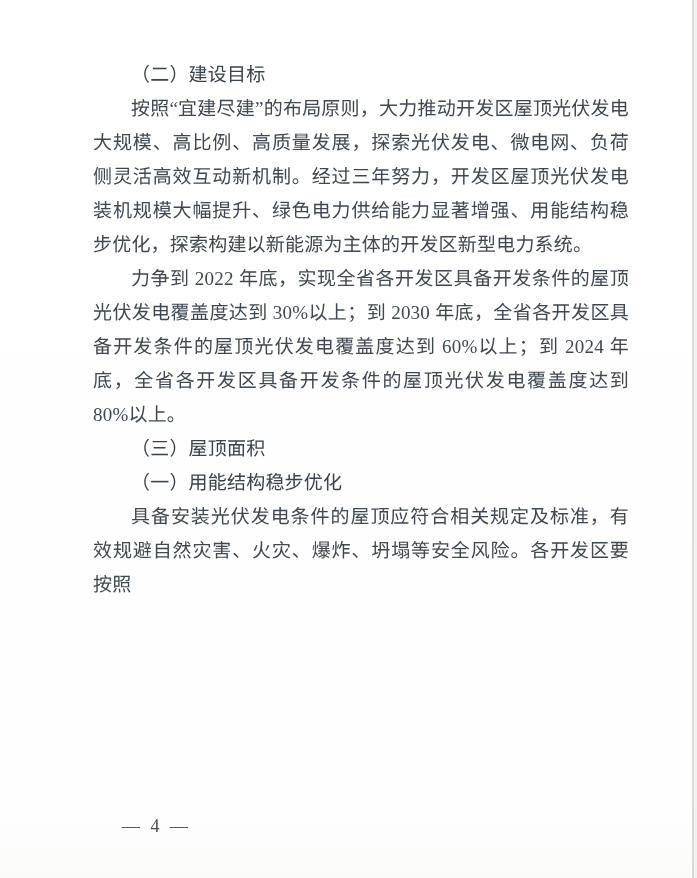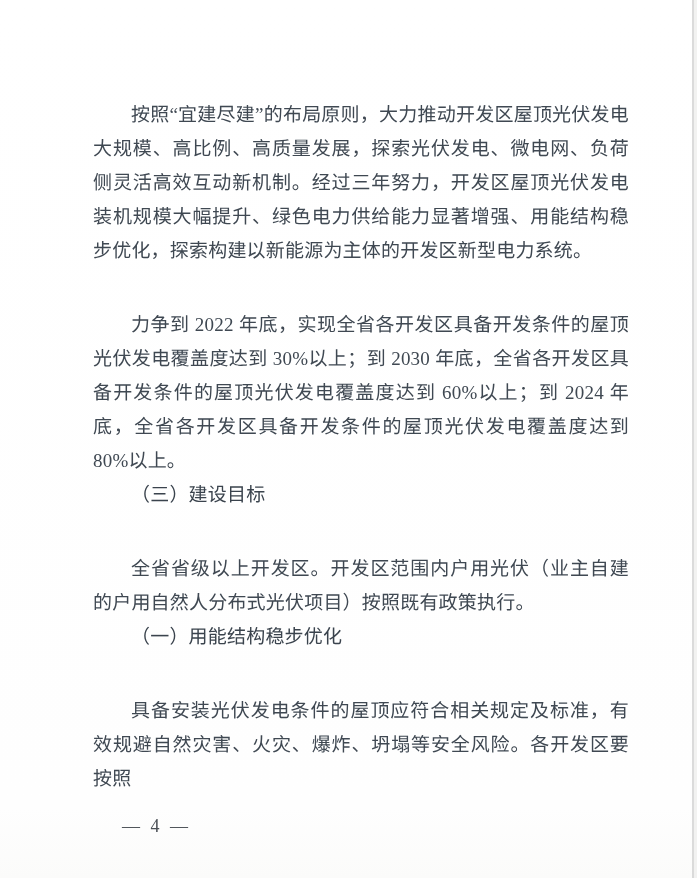--- a/index.html
+++ b/index.html
@@ -45,21 +45,20 @@
     width: 536px;
     color: #3f4852;
     font-size: 19px;
     line-height: 34px;
     text-align: justify;
     letter-spacing: 0.2px;
   }
 
   .para {
     text-indent: 2em;
-    margin-top: 40px;
   }
 
   .subheading {
     text-indent: 2em;
     color: #3a434d;
   }
 
   .heading-bold {
     text-indent: 2em;
     font-family: "Liberation Sans", "DejaVu Sans", sans-serif;
@@ -80,28 +79,28 @@
 </style>
 </head>
 <body>
 
 <div class="page">
 
   <div class="scan-shade-right"></div>
   <div class="scan-edge-right"></div>
 
   <div class="text-block">
+    <div class="subheading">（二）建设目标</div>
 
     <div class="para">按照“宜建尽建”的布局原则，大力推动开发区屋顶光伏发电大规模、高比例、高质量发展，探索光伏发电、微电网、负荷侧灵活高效互动新机制。经过三年努力，开发区屋顶光伏发电装机规模大幅提升、绿色电力供给能力显著增强、用能结构稳步优化，探索构建以新能源为主体的开发区新型电力系统。</div>
 
     <div class="para">力争到 2022 年底，实现全省各开发区具备开发条件的屋顶光伏发电覆盖度达到 30%以上；到 2030 年底，全省各开发区具备开发条件的屋顶光伏发电覆盖度达到 60%以上；到 2024 年底，全省各开发区具备开发条件的屋顶光伏发电覆盖度达到 80%以上。</div>
 
-    <div class="subheading">（三）建设目标</div>
+    <div class="subheading">（三）屋顶面积</div>
 
-    <div class="para">全省省级以上开发区。开发区范围内户用光伏（业主自建的户用自然人分布式光伏项目）按照既有政策执行。</div>
 
 
     <div class="subheading">（一）用能结构稳步优化</div>
 
 
     <div class="para">具备安装光伏发电条件的屋顶应符合相关规定及标准，有效规避自然灾害、火灾、爆炸、坍塌等安全风险。各开发区要按照</div>
   </div>
 
   <div class="page-number">— 4 —</div>
 

